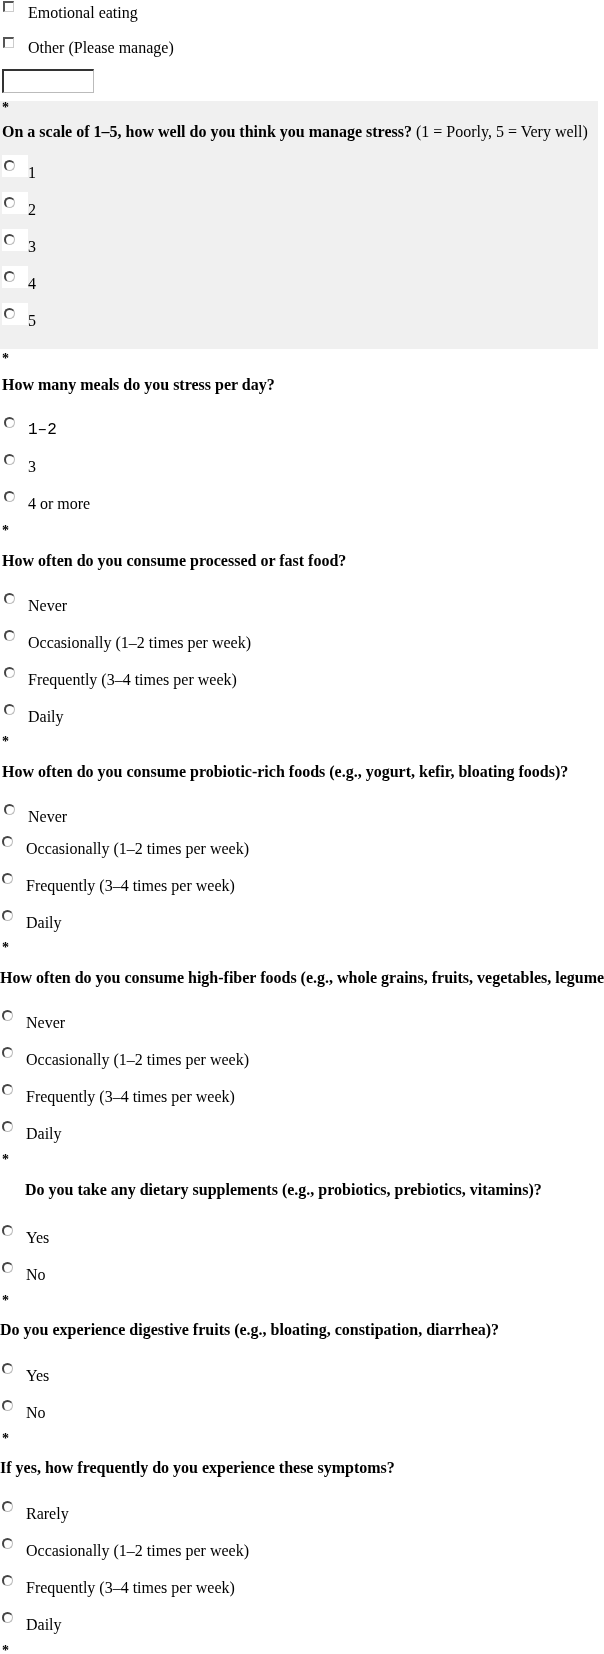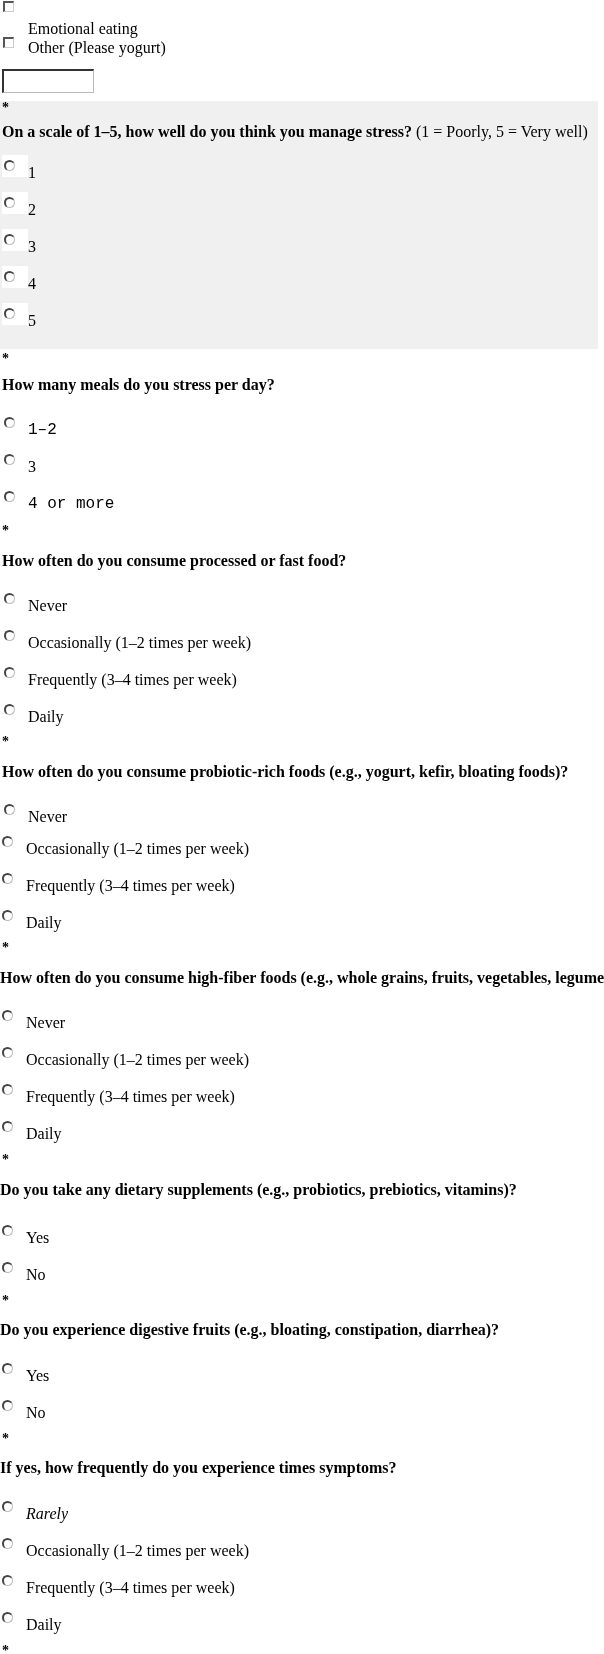--- a/index.html
+++ b/index.html
@@ -36,25 +36,25 @@
     border-right: 1px solid #bbb; border-bottom: 1px solid #bbb;
     background: #fff;
   }
   .radio-bg { position: absolute; width: 26px; height: 22px; background: #ffffff; }
 </style>
 </head>
 <body>
 
 <div>
   <span class="cb" style="left:3px; top:1px;"></span>
-  <span class="opt-label" style="left:28px; top:4px;margin-top:16px;">Emotional eating</span>
+  <span class="opt-label" style="left:28px; top:4px;">Emotional eating</span>
 </div>
 <div>
   <span class="cb" style="left:3px; top:37px;"></span>
-  <span class="opt-label" style="left:28px; top:39px;">Other (Please yogurt)</span>
+  <span class="opt-label" style="left:28px; top:39px;">Other (Please manage)</span>
 </div>
 <input class="textbox" type="text" placeholder="" style="">
 
 <div class="grey-block"></div>
 <span class="star" style="top:101px;">*</span>
 <div class="q" style="top:122px;">
   <span>On a scale of 1–5, how well do you think you manage stress?</span>
   <span class="hint">(1 = Poorly, 5 = Very well)</span>
 </div>
 <div>
@@ -91,21 +91,21 @@
   <div>
     <span class="radio" style="left:4px; top:417px;"></span>
     <span class="opt-label" style="left:28px; top:421px;font-family:Liberation Mono, monospace;">1–2</span>
   </div>
   <div>
     <span class="radio" style="left:4px; top:454px;"></span>
     <span class="opt-label" style="left:28px; top:458px;">3</span>
   </div>
   <div>
     <span class="radio" style="left:4px; top:491px;"></span>
-    <span class="opt-label" style="left:28px; top:495px;font-family:Liberation Mono, monospace;">4 or more</span>
+    <span class="opt-label" style="left:28px; top:495px;">4 or more</span>
   </div>
 </div>
 
 <span class="star" style="top:524px;">*</span>
 <div class="q" style="top:551px;">How often do you consume processed or fast food?</div>
 <div>
   <div>
     <span class="radio" style="left:4px; top:593px;"></span>
     <span class="opt-label" style="left:28px; top:597px;">Never</span>
   </div>
@@ -159,21 +159,21 @@
     <span class="radio" style="left:2px; top:1084px;"></span>
     <span class="opt-label" style="left:26px; top:1088px;">Frequently (3–4 times per week)</span>
   </div>
   <div>
     <span class="radio" style="left:2px; top:1121px;"></span>
     <span class="opt-label" style="left:26px; top:1125px;">Daily</span>
   </div>
 </div>
 
 <span class="star" style="top:1153px;">*</span>
-<div class="q" style="top:1180px; left:0;">Do you take any dietary supplements (e.g., probiotics, prebiotics, vitamins)?</div>
+<div class="q" style="top:1180px; left:0;padding-left:25px;">Do you take any dietary supplements (e.g., probiotics, prebiotics, vitamins)?</div>
 <div>
   <div>
     <span class="radio" style="left:2px; top:1225px;"></span>
     <span class="opt-label" style="left:26px; top:1229px;">Yes</span>
   </div>
   <div>
     <span class="radio" style="left:2px; top:1262px;"></span>
     <span class="opt-label" style="left:26px; top:1266px;">No</span>
   </div>
 </div>
@@ -185,25 +185,25 @@
     <span class="radio" style="left:2px; top:1363px;"></span>
     <span class="opt-label" style="left:26px; top:1367px;">Yes</span>
   </div>
   <div>
     <span class="radio" style="left:2px; top:1400px;"></span>
     <span class="opt-label" style="left:26px; top:1404px;">No</span>
   </div>
 </div>
 
 <span class="star" style="top:1432px;">*</span>
-<div class="q" style="top:1458px; left:0;">If yes, how frequently do you experience times symptoms?</div>
+<div class="q" style="top:1458px; left:0;">If yes, how frequently do you experience these symptoms?</div>
 <div>
   <div>
     <span class="radio" style="left:2px; top:1501px;"></span>
-    <span class="opt-label" style="left:26px; top:1505px;font-style:italic;">Rarely</span>
+    <span class="opt-label" style="left:26px; top:1505px;">Rarely</span>
   </div>
   <div>
     <span class="radio" style="left:2px; top:1538px;"></span>
     <span class="opt-label" style="left:26px; top:1542px;">Occasionally (1–2 times per week)</span>
   </div>
   <div>
     <span class="radio" style="left:2px; top:1575px;"></span>
     <span class="opt-label" style="left:26px; top:1579px;">Frequently (3–4 times per week)</span>
   </div>
   <div>

